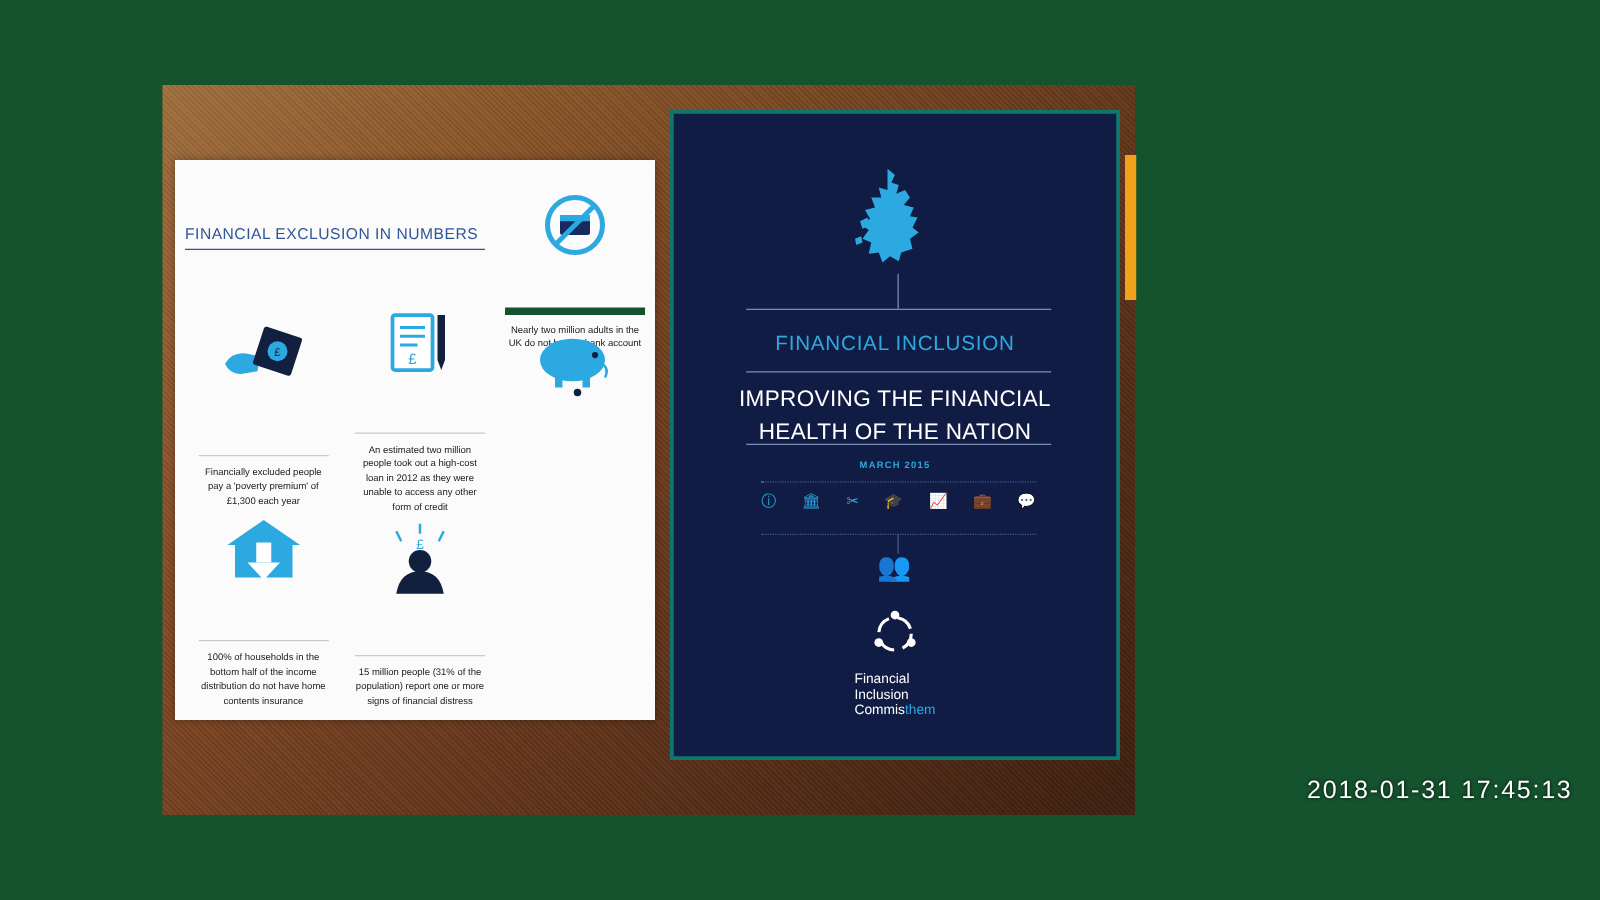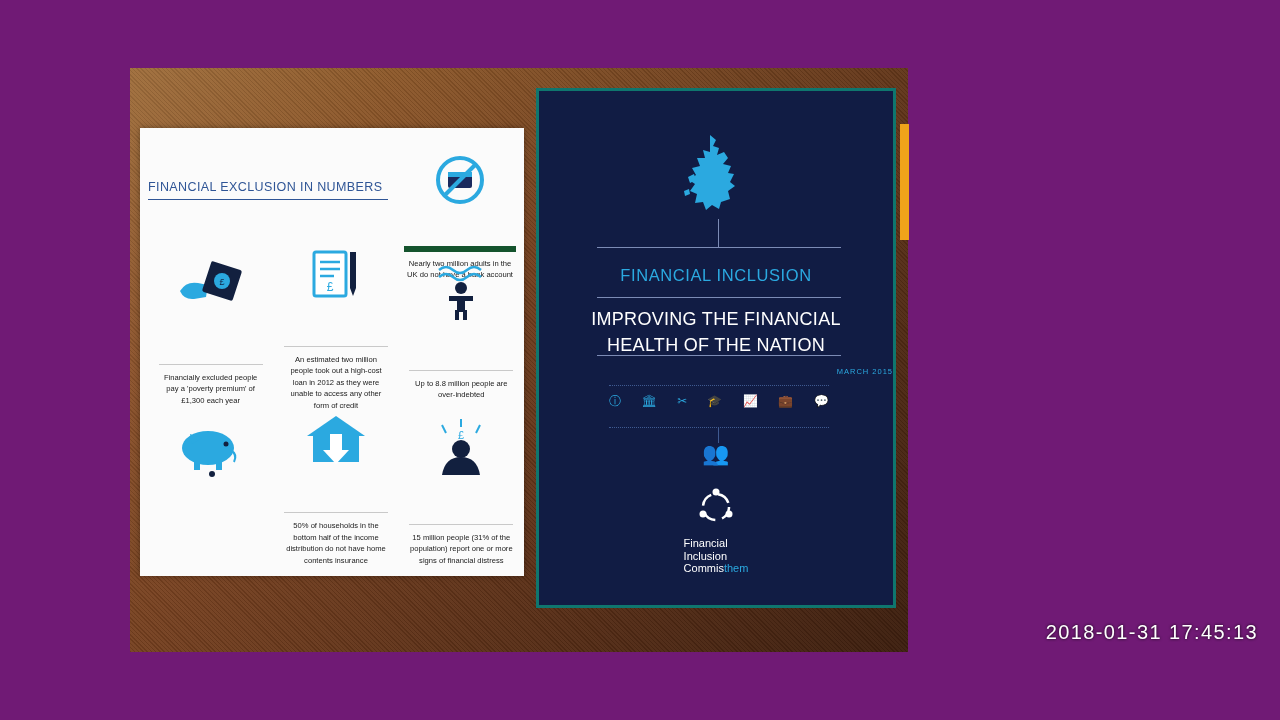--- a/index.html
+++ b/index.html
@@ -8,21 +8,21 @@
     background: #000;
     width: 1280px;
     height: 720px;
     overflow: hidden;
     font-family: "Liberation Sans", sans-serif;
   }
   #stage {
     position: relative;
     width: 1280px;
     height: 720px;
-    background: #701a75;
+    background: #14532d;
   }
 
   
   .slide-backdrop {
     position: absolute;
     left: 130px;
     top: 68px;
     width: 778px;
     height: 584px;
     background:
@@ -169,24 +169,24 @@
     color: #ffffff;
     font-size: 18px;
     line-height: 1.42;
     letter-spacing: 0.3px;
   }
   .cover-rule.bottom { top: 264px; }
   .cover-date {
     position: absolute;
     left: 0; right: 0;
     top: 276px;
-    text-align: right;
+    text-align: center;
     color: #2ba9e0;
     font-size: 7.5px;
-    font-weight: normal;
+    font-weight: bold;
     letter-spacing: 1px;
   }
   .dotrule {
     position: absolute;
     left: 70px;
     width: 220px;
     height: 1px;
     border-top: 1px dotted #3f5a91;
   }
   .dotrule.a { top: 294px; }
@@ -297,34 +297,20 @@
             <line x1="14" y1="23" x2="34" y2="23" stroke="#2ba9e0" stroke-width="2.5"></line>
             <line x1="14" y1="30" x2="28" y2="30" stroke="#2ba9e0" stroke-width="2.5"></line>
             <text x="24" y="45" font-size="12" fill="#2ba9e0" text-anchor="middle" font-family="Liberation Sans, sans-serif">£</text>
             <rect x="44" y="6" width="6" height="36" fill="#12203f"></rect>
             <polygon points="44,42 50,42 47,50" fill="#12203f"></polygon>
           </svg>
         </div>
         <div class="caption">An estimated two million people took out a high-cost loan in 2012 as they were unable to access any other form of credit</div>
       </div>
 
-      <div class="cell">
-        <div class="icon-box">
-          <svg width="60" height="64" viewBox="0 0 60 64">
-            <path d="M8 12 q7 -6 14 0 t14 0 t14 0" fill="none" stroke="#2ba9e0" stroke-width="2.5"></path>
-            <path d="M8 19 q7 -6 14 0 t14 0 t14 0" fill="none" stroke="#2ba9e0" stroke-width="2.5"></path>
-            <circle cx="30" cy="30" r="6" fill="#12203f"></circle>
-            <rect x="26" y="38" width="8" height="16" fill="#12203f"></rect>
-            <rect x="18" y="38" width="24" height="5" fill="#12203f"></rect>
-            <rect x="24" y="52" width="4" height="10" fill="#12203f"></rect>
-            <rect x="32" y="52" width="4" height="10" fill="#12203f"></rect>
-          </svg>
-        </div>
-        <div class="caption">Up to 8.8 million people are over-indebted</div>
-      </div>
 
       <div class="cell">
         <div class="icon-box">
           <svg width="70" height="56" viewBox="0 0 70 56">
             <ellipse cx="32" cy="26" rx="26" ry="17" fill="#2ba9e0"></ellipse>
             <polygon points="14,12 26,16 16,22" fill="#2ba9e0"></polygon>
             <rect x="18" y="40" width="6" height="8" fill="#2ba9e0"></rect>
             <rect x="40" y="40" width="6" height="8" fill="#2ba9e0"></rect>
             <circle cx="50" cy="22" r="2.5" fill="#12203f"></circle>
             <path d="M54 28 q8 4 4 12" fill="none" stroke="#2ba9e0" stroke-width="2"></path>
@@ -335,21 +321,21 @@
 
       <div class="cell">
         <div class="icon-box">
           <svg width="66" height="58" viewBox="0 0 66 58">
             <polygon points="33,4 62,24 4,24" fill="#2ba9e0"></polygon>
             <rect x="10" y="24" width="46" height="26" fill="#2ba9e0"></rect>
             <rect x="27" y="22" width="12" height="16" fill="#ffffff"></rect>
             <polygon points="20,38 46,38 33,52" fill="#ffffff"></polygon>
           </svg>
         </div>
-        <div class="caption">50% of households in the bottom half of the income distribution do not have home contents insurance</div>
+        <div class="caption">100% of households in the bottom half of the income distribution do not have home contents insurance</div>
       </div>
 
       <div class="cell">
         <div class="icon-box">
           <svg width="66" height="60" viewBox="0 0 66 60">
             <line x1="14" y1="8" x2="18" y2="16" stroke="#2ba9e0" stroke-width="2"></line>
             <line x1="52" y1="8" x2="48" y2="16" stroke="#2ba9e0" stroke-width="2"></line>
             <line x1="33" y1="2" x2="33" y2="10" stroke="#2ba9e0" stroke-width="2"></line>
             <text x="33" y="22" font-size="11" fill="#2ba9e0" text-anchor="middle" font-family="Liberation Sans, sans-serif">£</text>
             <circle cx="33" cy="32" r="9" fill="#12203f"></circle>

